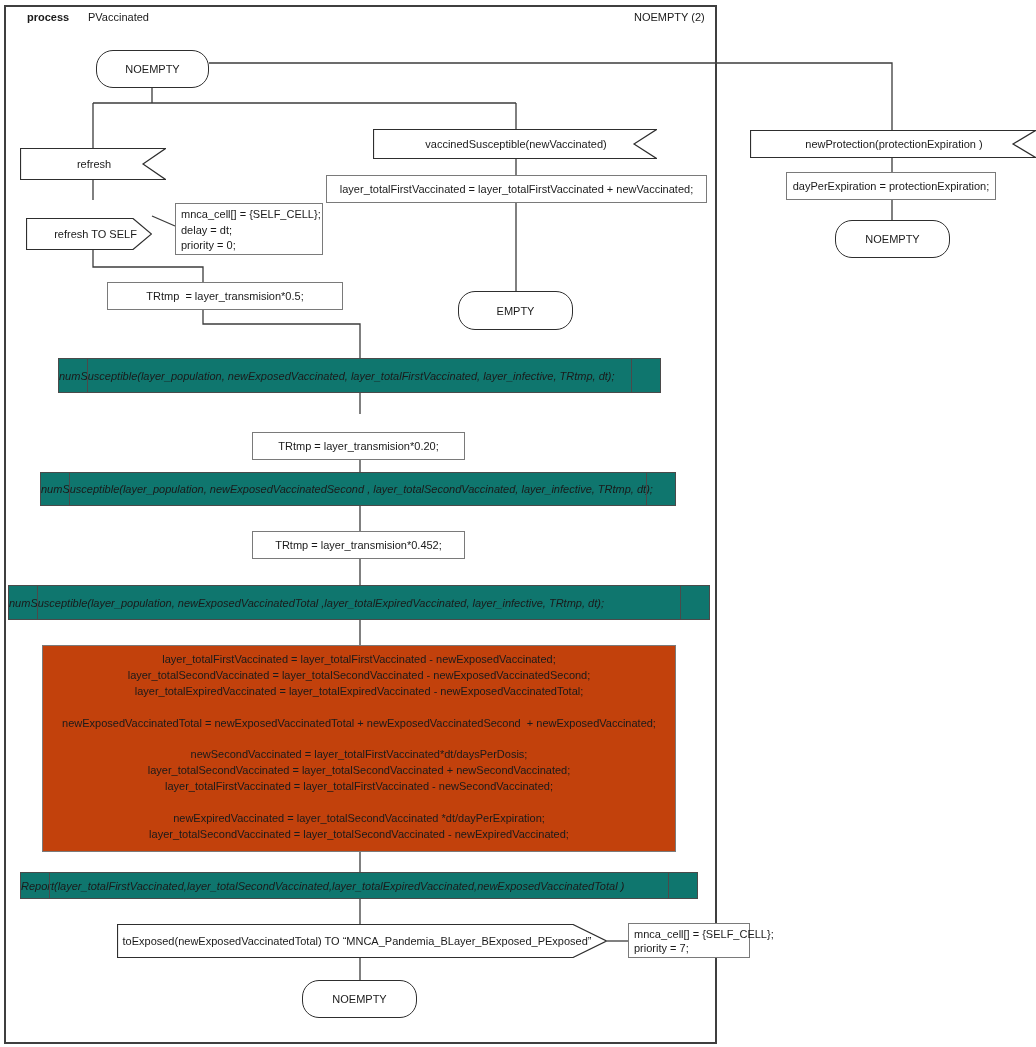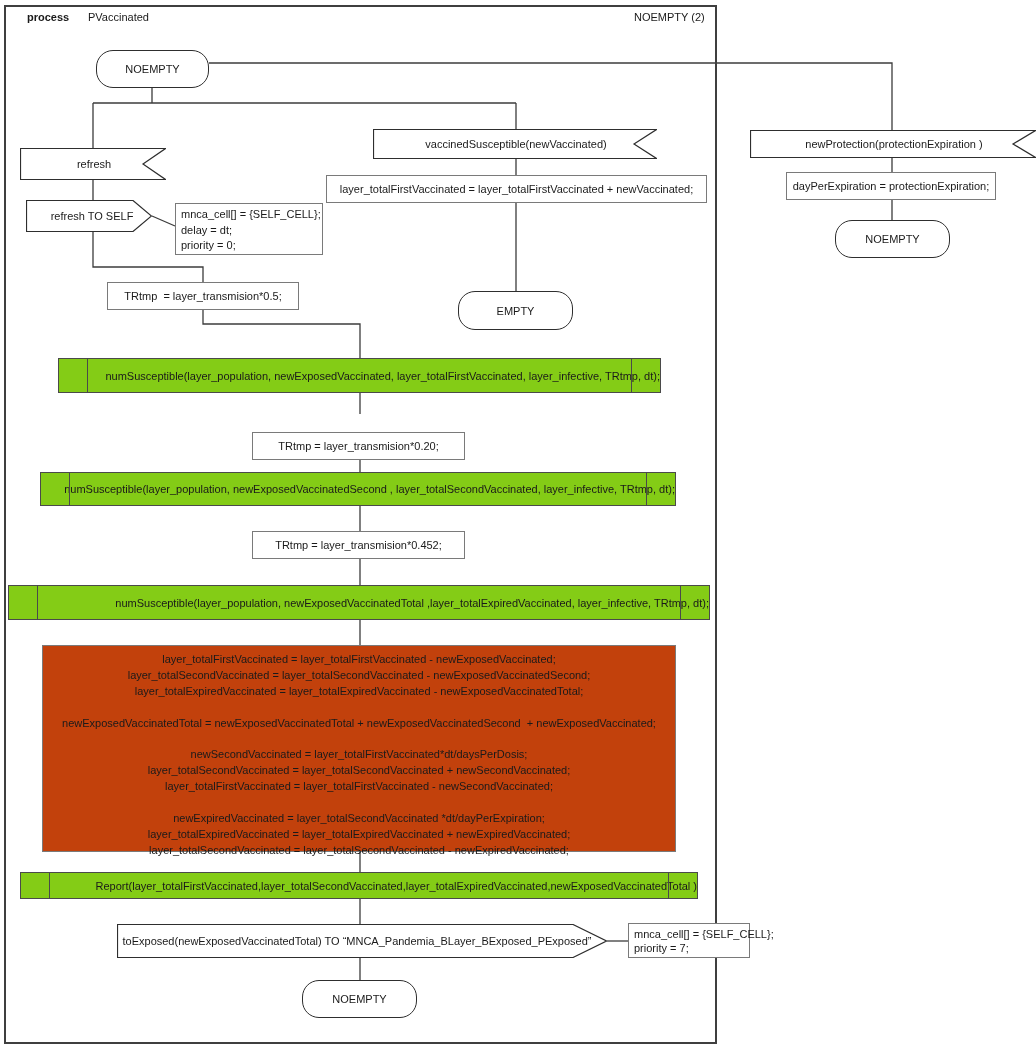--- a/index.html
+++ b/index.html
@@ -27,23 +27,24 @@
   .abox {
     position:absolute; background:#fff; border:1.5px solid #7a7a7a;
     display:flex; align-items:center; justify-content:center; box-sizing:border-box;
     white-space:pre; text-align:center;
   }
   .abox.left { justify-content:flex-start; align-items:flex-start; flex-direction:column; padding:3px 5px; }
   .abox.left .ln { line-height:15.5px; white-space:pre; }
 
   
   .call {
-    position:absolute; background:#84cc16; border:1.4px solid #4a4a4a;
-    display:flex; align-items:center; justify-content:flex-end; box-sizing:border-box;
+    position:absolute; background:#0f766e; border:1.4px solid #4a4a4a;
+    display:flex; align-items:center; justify-content:flex-start; box-sizing:border-box;
     white-space:pre;
+    font-style:italic;
   }
   .call::before, .call::after {
     content:""; position:absolute; top:0; bottom:0; width:0; border-left:1.3px solid #4a4a4a;
   }
   .call::before { left:28px; }
   .call::after  { right:28px; }
 
   
   .io { position:absolute; }
   .io svg { position:absolute; left:0; top:0; display:block; }
@@ -86,21 +87,21 @@
     <span>NOEMPTY</span>
   </div>
 
   <div class="io rcv" style="left:20px; top:148px; width:146px; height:32px;">
     <svg width="146" height="32" viewBox="0 0 146 32">
       <polygon points="0.5,0.5 145.5,0.5 123,16 145.5,31.5 0.5,31.5" fill="#fff" stroke="#2e2e2e" stroke-width="1.2"></polygon>
     </svg>
     <span class="lbl">refresh</span>
   </div>
 
-  <div class="io snd" style="left:26px; top:200px; width:126px; height:32px;">
+  <div class="io snd" style="left:26px; top:218px; width:126px; height:32px;padding-left:7px;">
     <svg width="126" height="32" viewBox="0 0 126 32">
       <polygon points="0.5,0.5 107,0.5 125.5,16 107,31.5 0.5,31.5" fill="#fff" stroke="#2e2e2e" stroke-width="1.2"></polygon>
     </svg>
     <span class="lbl" style="padding-right:18px;">refresh TO SELF</span>
   </div>
 
   <div class="abox left" style="left:175px; top:203px; width:148px; height:52px;">
     <div class="ln">mnca_cell[] = {SELF_CELL};</div>
     <div class="ln">delay = dt;</div>
     <div class="ln">priority = 0;</div>
@@ -129,21 +130,21 @@
   </div>
 
   <div class="abox" style="left:786px; top:172px; width:210px; height:28px;">
     <span>dayPerExpiration = protectionExpiration;</span>
   </div>
 
   <div class="state" style="left:835px; top:220px; width:115px; height:38px;">
     <span>NOEMPTY</span>
   </div>
 
-  <div class="abox" style="left:107px; top:282px; width:192px; height:28px;">
+  <div class="abox" style="left:107px; top:282px; width:236px; height:28px;">
     <span>TRtmp  = layer_transmision*0.5;</span>
   </div>
 
   <div class="call" style="left:58px; top:358px; width:603px; height:35px;">
     <span>numSusceptible(layer_population, newExposedVaccinated, layer_totalFirstVaccinated, layer_infective, TRtmp, dt);</span>
   </div>
 
   <div class="abox" style="left:252px; top:432px; width:213px; height:28px;">
     <span>TRtmp = layer_transmision*0.20;</span>
   </div>
@@ -165,21 +166,20 @@
     <div class="bl">layer_totalSecondVaccinated = layer_totalSecondVaccinated - newExposedVaccinatedSecond;</div>
     <div class="bl">layer_totalExpiredVaccinated = layer_totalExpiredVaccinated - newExposedVaccinatedTotal;</div>
     <div class="bl"></div>
     <div class="bl">newExposedVaccinatedTotal = newExposedVaccinatedTotal + newExposedVaccinatedSecond  + newExposedVaccinated;</div>
     <div class="bl"></div>
     <div class="bl">newSecondVaccinated = layer_totalFirstVaccinated*dt/daysPerDosis;</div>
     <div class="bl">layer_totalSecondVaccinated = layer_totalSecondVaccinated + newSecondVaccinated;</div>
     <div class="bl">layer_totalFirstVaccinated = layer_totalFirstVaccinated - newSecondVaccinated;</div>
     <div class="bl"></div>
     <div class="bl">newExpiredVaccinated = layer_totalSecondVaccinated *dt/dayPerExpiration;</div>
-    <div class="bl">layer_totalExpiredVaccinated = layer_totalExpiredVaccinated + newExpiredVaccinated;</div>
     <div class="bl">layer_totalSecondVaccinated = layer_totalSecondVaccinated - newExpiredVaccinated;</div>
   </div>
 
   <div class="call" style="left:20px; top:872px; width:678px; height:27px;">
     <span>Report(layer_totalFirstVaccinated,layer_totalSecondVaccinated,layer_totalExpiredVaccinated,newExposedVaccinatedTotal )</span>
   </div>
 
   <div class="io snd" style="left:117px; top:924px; width:490px; height:34px;">
     <svg width="490" height="34" viewBox="0 0 490 34">
       <polygon points="0.5,0.5 456,0.5 489.5,17 456,33.5 0.5,33.5" fill="#fff" stroke="#2e2e2e" stroke-width="1.2"></polygon>

